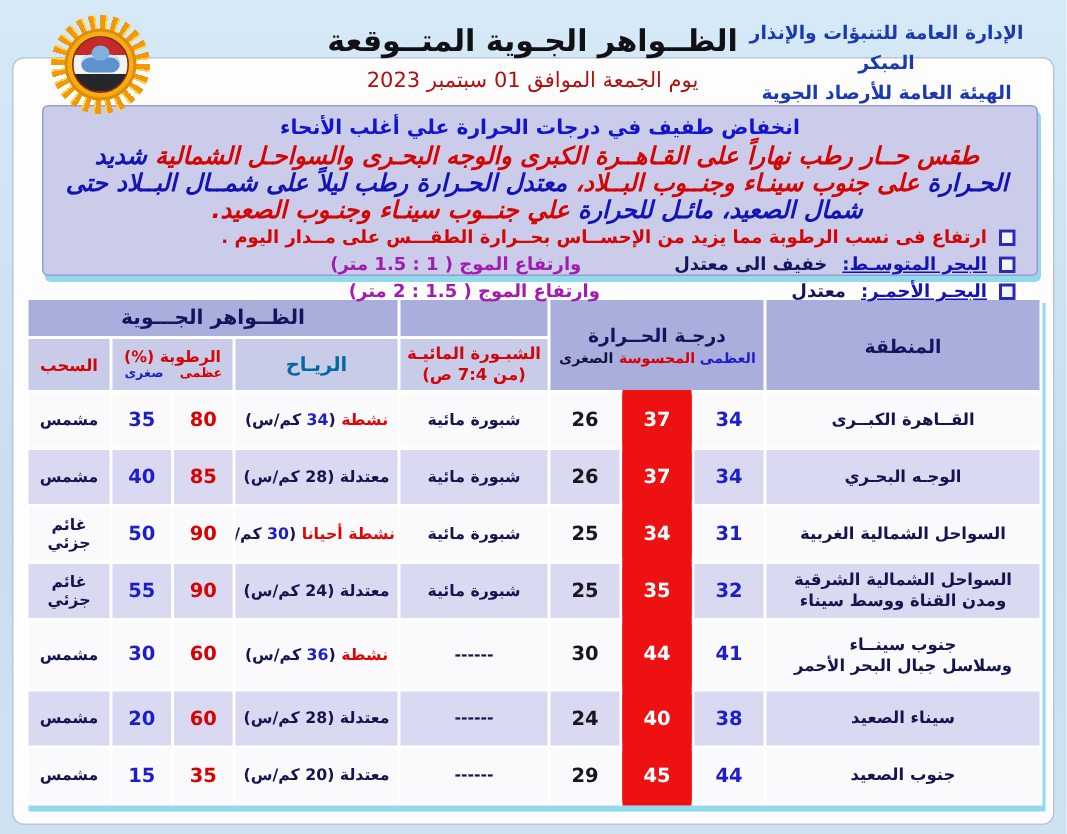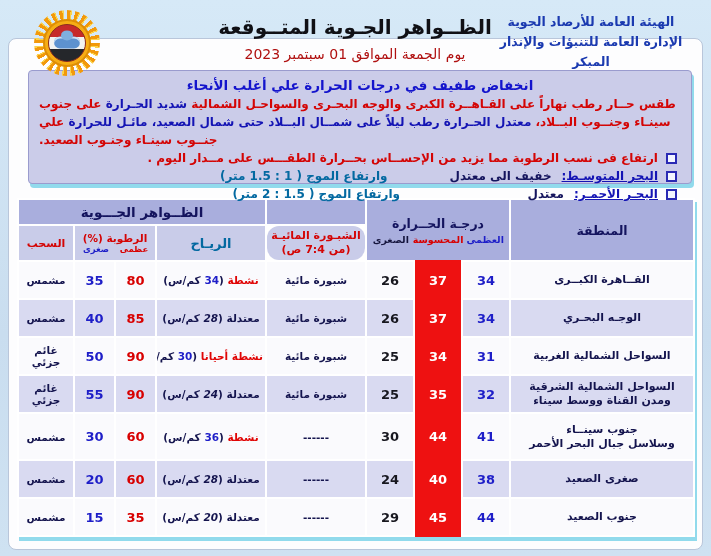--- a/index.html
+++ b/index.html
@@ -28,83 +28,83 @@
     color:#1b3ab0;font-weight:bold;font-size:12.5px;line-height:20px;}
   .main-title{position:absolute;left:200px;top:15px;width:310px;text-align:center;
     font-size:20px;font-weight:bold;color:#101015;letter-spacing:-.5px;z-index:5;}
   .date-line{position:absolute;left:200px;top:46px;width:310px;text-align:center;
     font-size:14px;font-weight:normal;color:#b01010;z-index:5;}
   
   .infobox{position:absolute;left:28px;top:70px;width:662px;height:112px;
     background:#cbcce9;border:1px solid #9a9bce;border-radius:4px;
     box-shadow:2px 4px 0 rgba(126,211,233,.85);z-index:4;}
   .headline{text-align:center;color:#1414cc;font-size:13.5px;font-weight:bold;margin-top:6px;}
-  .para{direction:rtl;text-align:left;padding:2px 14px 0 10px;font-size:12px;font-weight:bold;line-height:18px;}
+  .para{direction:rtl;text-align:center;padding:2px 14px 0 10px;font-size:16px;font-weight:bold;line-height:18px;font-style:italic;}
   .c-red{color:#d40505;} .c-blue{color:#1414b4;}
   .bullet-row{direction:rtl;display:flex;align-items:center;padding:0 14px 0 10px;
     font-size:12px;font-weight:bold;line-height:17px;margin-top:1px;}
   .sq{width:7px;height:7px;border:2px solid #2a2ab4;background:#f3f6ff;margin-left:8px;flex:none;}
   .sea-name{color:#1414b4;text-decoration:underline;margin-left:10px;white-space:nowrap;}
   .sea-state{color:#15155e;width:118px;white-space:nowrap;}
-  .sea-waves{color:#0369a1;margin-right:46px;white-space:nowrap;}
+  .sea-waves{color:#a21caf;margin-right:46px;white-space:nowrap;}
   
   .wtable{position:absolute;left:17px;top:198px;width:678px;table-layout:fixed;
     border-collapse:separate;border-spacing:2px;direction:rtl;background:#ffffff;
     box-shadow:2px 4px 0 rgba(126,211,233,.85);z-index:3;}
   .wtable th,.wtable td{padding:0 2px;text-align:center;vertical-align:middle;font-weight:bold;overflow:hidden;}
   .th-dark{background:#a9aedd;color:#14145e;}
   .th-light{background:#c9cce9;}
   .h-row1{height:24px;}
   .h-row2{height:34px;}
   th.region-h{font-size:12.5px;}
   .temp-title{font-size:12.5px;color:#14145e;margin-bottom:3px;}
   .temp-subs{display:flex;direction:rtl;font-size:9.5px;line-height:11px;}
   .temp-subs span{flex:1 1 33%;}
   .sub-max{color:#1e1ec8;} .sub-feel{color:#d80000;} .sub-min{color:#14143c;}
-  th.fog-h{color:#d40505;font-size:11px;line-height:14px;border-radius:12px;}
+  th.fog-h{color:#d40505;font-size:11px;line-height:14px;}
   th.wind-h{color:#0369a1;font-size:13px;}
   th.hum-h{color:#d40505;font-size:10.5px;line-height:12px;}
   .hum-subs{display:flex;direction:rtl;font-size:8.5px;line-height:10px;}
   .hum-subs span{flex:1 1 50%;}
   th.clouds-h{color:#d40505;font-size:11px;}
   th.phen-h{font-size:13.5px;text-align:center;}
   tr.odd td{background:#fafafd;}
   tr.even td{background:#d9daf1;}
   .wtable tr.datarow{height:36px;}
   .wtable tr.tall{height:45px;}
   td.region-c{color:#14144e;font-size:11px;line-height:14px;}
   td.tmax{color:#1e1ec8;font-size:13px;}
   td.tmin{color:#17171f;font-size:13px;}
   td.feel{background:#ee1111 !important;color:#ffffff;font-size:13px;
     box-shadow:0 2px 0 #ee1111,0 -2px 0 #ee1111;margin-left:19px;}
   td.fog-c{color:#14144e;font-size:10.5px;letter-spacing:0;}
   td.wind-c{font-size:10.5px;color:#14144e;white-space:nowrap;}
   .wdesc-active{color:#e00505;} .wdesc-calm{color:#14144e;}
-  .wnum-active{color:#1e1ec8;} .wnum-calm{color:#14144e;font-style:italic;}
+  .wnum-active{color:#1e1ec8;} .wnum-calm{color:#14144e;}
   td.hmax{color:#d80000;font-size:13px;}
   td.hmin{color:#1e1ec8;font-size:13px;}
   td.clouds-c{color:#14144e;font-size:10.5px;}
 </style>
 </head>
 <body>
 
 <div class="panel"></div>
 
 <div class="logo">
   <div class="sun">
     <div class="sun-inner"></div>
     <div class="flag-ring">
       <div class="cloud"></div>
     </div>
   </div>
 </div>
 
 <div class="org">
+  <div>الإدارة العامة للتنبؤات والإنذار المبكر</div>
   <div>الهيئة العامة للأرصاد الجوية</div>
-  <div>الإدارة العامة للتنبؤات والإنذار المبكر</div>
 </div>
 
 <div class="main-title">الظــواهر الجـوية المتــوقعة</div>
 <div class="date-line">يوم الجمعة الموافق 01 سبتمبر 2023</div>
 
 <div class="infobox">
   <div class="headline">انخفاض طفيف في درجات الحرارة علي أغلب الأنحاء</div>
   <div class="para" id="para"><span class="c-red">طقس حــار رطب نهاراً على القـاهــرة الكبرى والوجه البحـرى والسواحـل الشمالية </span><span class="c-blue">شديد الحـرارة </span><span class="c-red">على جنوب سينـاء وجنــوب البــلاد، </span><span class="c-blue">معتدل الحـرارة رطب ليلاً على شمــال البــلاد حتى شمال الصعيد، </span><span class="c-blue">مائـل للحرارة </span><span class="c-red">علي جنــوب سينـاء وجنـوب الصعيد.</span></div>
   <div class="bullet-row">
     <span class="sq"></span>
@@ -218,21 +218,21 @@
         <td class="tmax">41</td>
         <td class="feel">44</td>
         <td class="tmin">30</td>
         <td class="fog-c">------</td>
         <td class="wind-c"><span class="wdesc-active">نشطة </span><span class="wdesc-calm">(</span><span class="wnum-active">36</span><span class="wdesc-calm"> كم/س)</span></td>
         <td class="hmax">60</td>
         <td class="hmin">30</td>
         <td class="clouds-c">مشمس</td>
       </tr>
       <tr class="datarow even">
-        <td class="region-c">صغرى الصعيد</td>
+        <td class="region-c">سيناء الصعيد</td>
         <td class="tmax">38</td>
         <td class="feel">40</td>
         <td class="tmin">24</td>
         <td class="fog-c">------</td>
         <td class="wind-c"><span class="wdesc-calm">معتدلة </span><span class="wdesc-calm">(</span><span class="wnum-calm">28</span><span class="wdesc-calm"> كم/س)</span></td>
         <td class="hmax">60</td>
         <td class="hmin">20</td>
         <td class="clouds-c">مشمس</td>
       </tr>
       <tr class="datarow odd">

